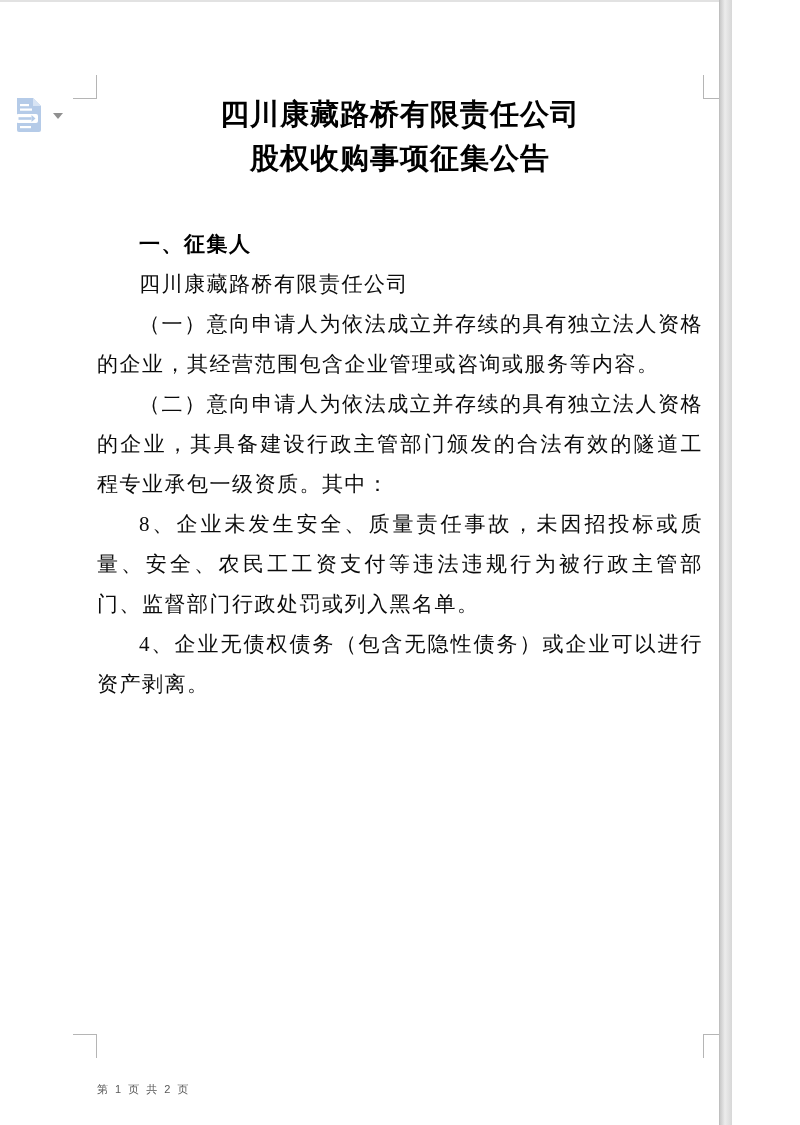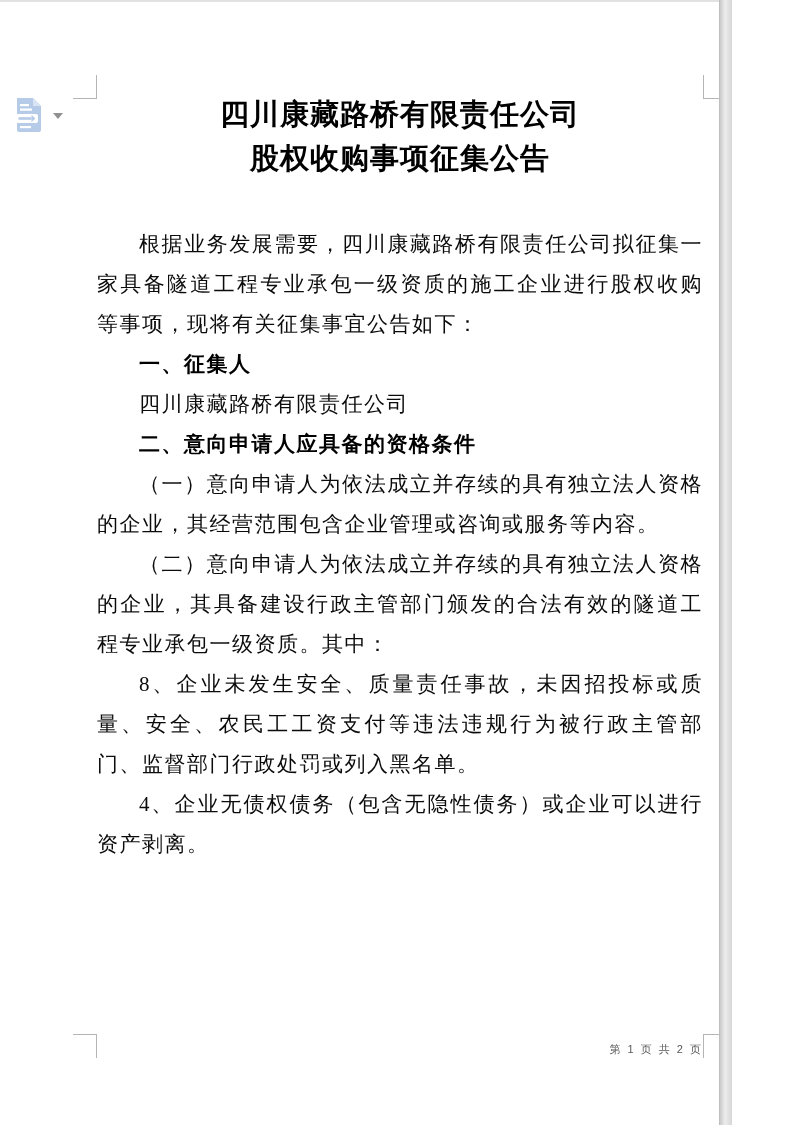--- a/index.html
+++ b/index.html
@@ -68,23 +68,23 @@
     text-justify: inter-character;
     color: #0b0b0b;
   }
   .para.heading {
     font-family: "Liberation Sans", "DejaVu Sans", sans-serif;
     font-weight: bold;
     color: #000000;
   }
   .footer {
     position: absolute;
-    left: 97px; top: 1042px;
+    left: 97px; top: 1082px;
     width: 606px;
-    text-align: right;
+    text-align: left;
     font-size: 11px;
     letter-spacing: 2px;
     color: #595959;
     font-family: "Liberation Sans", "DejaVu Sans", sans-serif;
   }
 </style>
 </head>
 <body>
 
 <div class="canvas">
@@ -112,24 +112,22 @@
     <div class="mark tr"></div>
     <div class="mark bl"></div>
     <div class="mark br"></div>
 
     <div class="content">
       <div class="doc-title">
         <div>四川康藏路桥有限责任公司</div>
         <div>股权收购事项征集公告</div>
       </div>
       <div id="doc-body">
-          <div class="para body">根据业务发展需要，四川康藏路桥有限责任公司拟征集一家具备隧道工程专业承包一级资质的施工企业进行股权收购等事项，现将有关征集事宜公告如下：</div>
           <div class="para heading">一、征集人</div>
           <div class="para body">四川康藏路桥有限责任公司</div>
-          <div class="para heading">二、意向申请人应具备的资格条件</div>
           <div class="para body">（一）意向申请人为依法成立并存续的具有独立法人资格的企业，其经营范围包含企业管理或咨询或服务等内容。</div>
           <div class="para body">（二）意向申请人为依法成立并存续的具有独立法人资格的企业，其具备建设行政主管部门颁发的合法有效的隧道工程专业承包一级资质。其中：</div>
           <div class="para body">8、企业未发生安全、质量责任事故，未因招投标或质量、安全、农民工工资支付等违法违规行为被行政主管部门、监督部门行政处罚或列入黑名单。</div>
           <div class="para body">4、企业无债权债务（包含无隐性债务）或企业可以进行资产剥离。</div>
         </div>
     </div>
 
     <div class="footer">第 1 页 共 2 页</div>
   </div>
 

